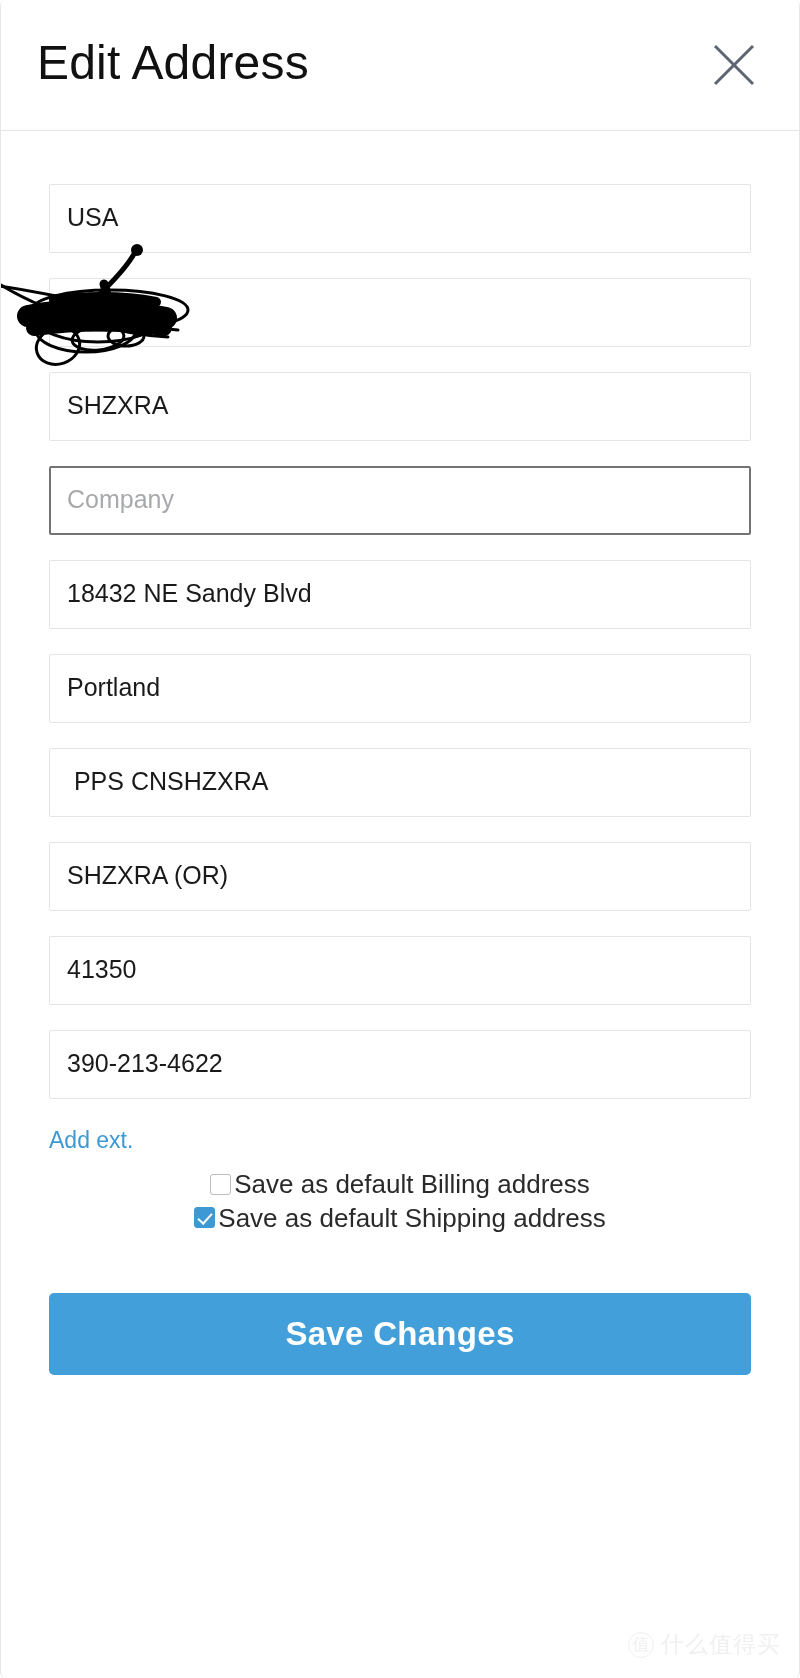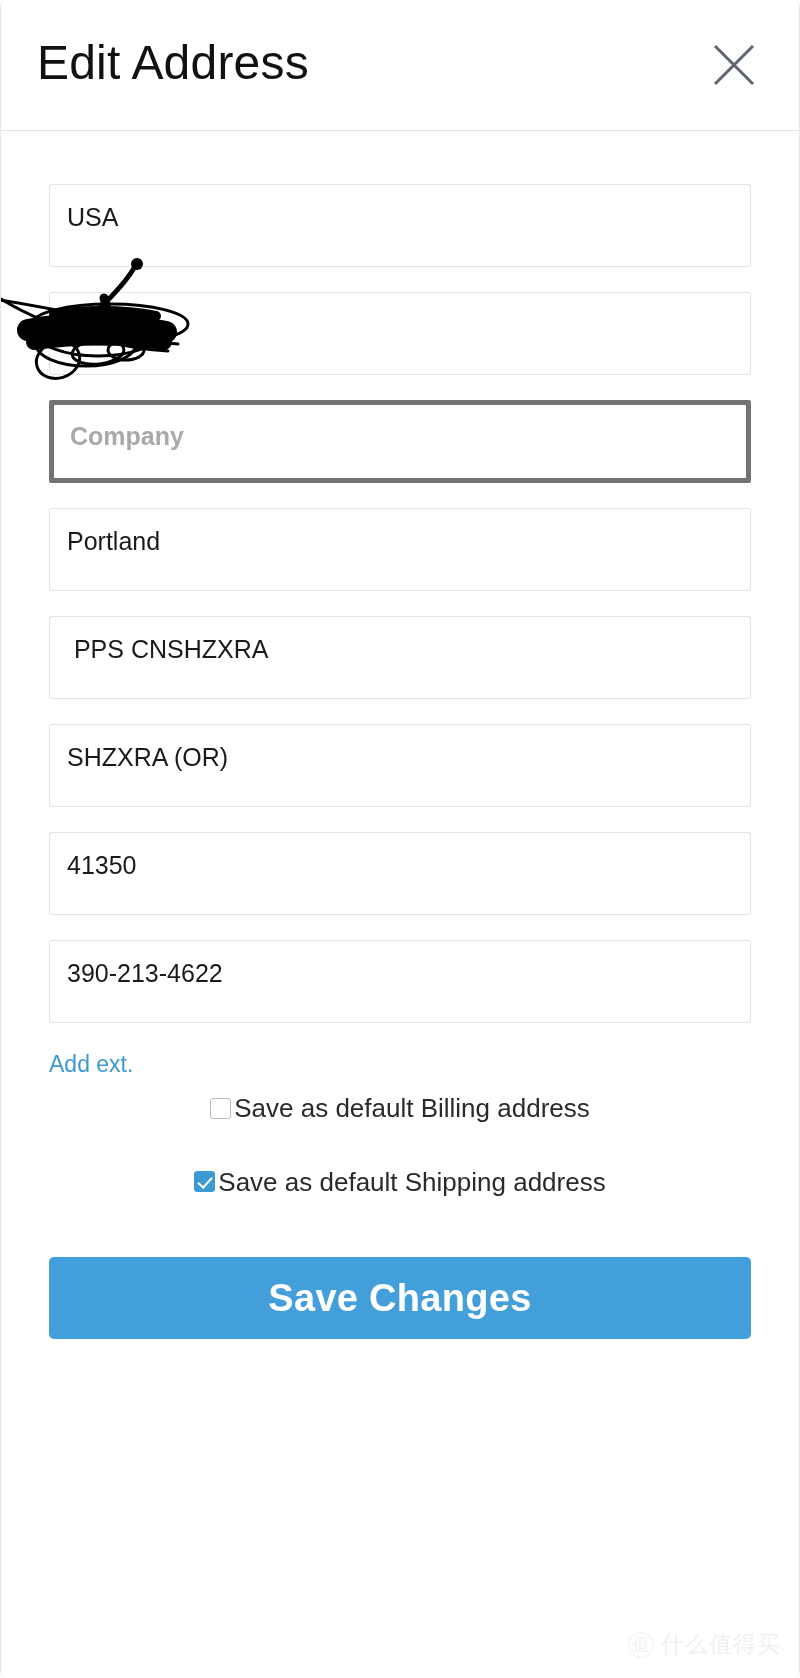--- a/index.html
+++ b/index.html
@@ -63,39 +63,38 @@
   .modal-body {
     padding: 53px 48px 0 48px;
   }
   .field-wrap {
     position: relative;
     margin-bottom: 25px;
   }
   .field {
     display: block;
     width: 100%;
-    height: 83px;
+    height: 69px;
     padding: 0 17px;
     font-family: "Liberation Sans", "DejaVu Sans", sans-serif;
     font-size: 25px;
     line-height: 64px;
     color: #1a1a1a;
     background: #ffffff;
     border: 1px solid #e2e4e7;
     border-radius: 2px;
     outline: none;
     white-space: pre;
     overflow: hidden;
     text-overflow: ellipsis;
   }
   .field.focused {
-    border: 5px solid #737373;
+    border: 2px solid #737373;
     line-height: 62px;
     padding-left: 16px;
-    font-weight: bold;
   }
   .field.placeholder {
     color: #a7a9ac;
   }
 
   
   .redacted-wrap { position: relative; }
   .scribble {
     position: absolute;
     left: -51px;
@@ -117,21 +116,20 @@
     text-decoration: none;
     cursor: pointer;
   }
 
   
   .checkbox-group {
     margin-top: 16px;
     display: flex;
     flex-direction: column;
     align-items: center;
-    gap: 40px;
   }
   .checkbox-row {
     display: flex;
     align-items: center;
     margin-bottom: 5px;
     cursor: pointer;
   }
   .cbox {
     width: 21px;
     height: 21px;
@@ -169,21 +167,21 @@
   .save-btn {
     display: block;
     width: 100%;
     height: 82px;
     margin-top: 56px;
     background: #439fd9;
     border: none;
     border-radius: 5px;
     color: #ffffff;
     font-family: "Liberation Sans", "DejaVu Sans", sans-serif;
-    font-size: 38px;
+    font-size: 33px;
     font-weight: bold;
     letter-spacing: 0.3px;
     cursor: pointer;
   }
 
   
   .watermark {
     position: absolute;
     right: 18px;
     bottom: 18px;
@@ -251,25 +249,31 @@
           <ellipse cx="128" cy="98" rx="18" ry="10" stroke-width="3"></ellipse>
           <path d="M30 78 C70 70 120 70 168 80" stroke-width="22" stroke-linecap="round"></path>
           <path d="M36 90 C80 84 130 84 166 90" stroke-width="16" stroke-linecap="round"></path>
           <path d="M56 62 C90 58 128 58 158 64" stroke-width="10" stroke-linecap="round"></path>
           <path d="M106 46 C108 52 110 58 110 66" stroke-width="9"></path>
           <path d="M120 82 C140 86 160 90 180 92" stroke-width="3"></path>
         </g>
       </svg>
     </div>
 
+    <div class="field-wrap">
+      <div class="field">SHZXRA</div>
+    </div>
 
     <div class="field-wrap">
       <div class="field focused placeholder">Company</div>
     </div>
 
+    <div class="field-wrap">
+      <div class="field">18432 NE Sandy Blvd</div>
+    </div>
 
     <div class="field-wrap">
       <div class="field">Portland</div>
     </div>
 
     <div class="field-wrap">
       <div class="field"> PPS CNSHZXRA</div>
     </div>
 
     <div class="field-wrap">

